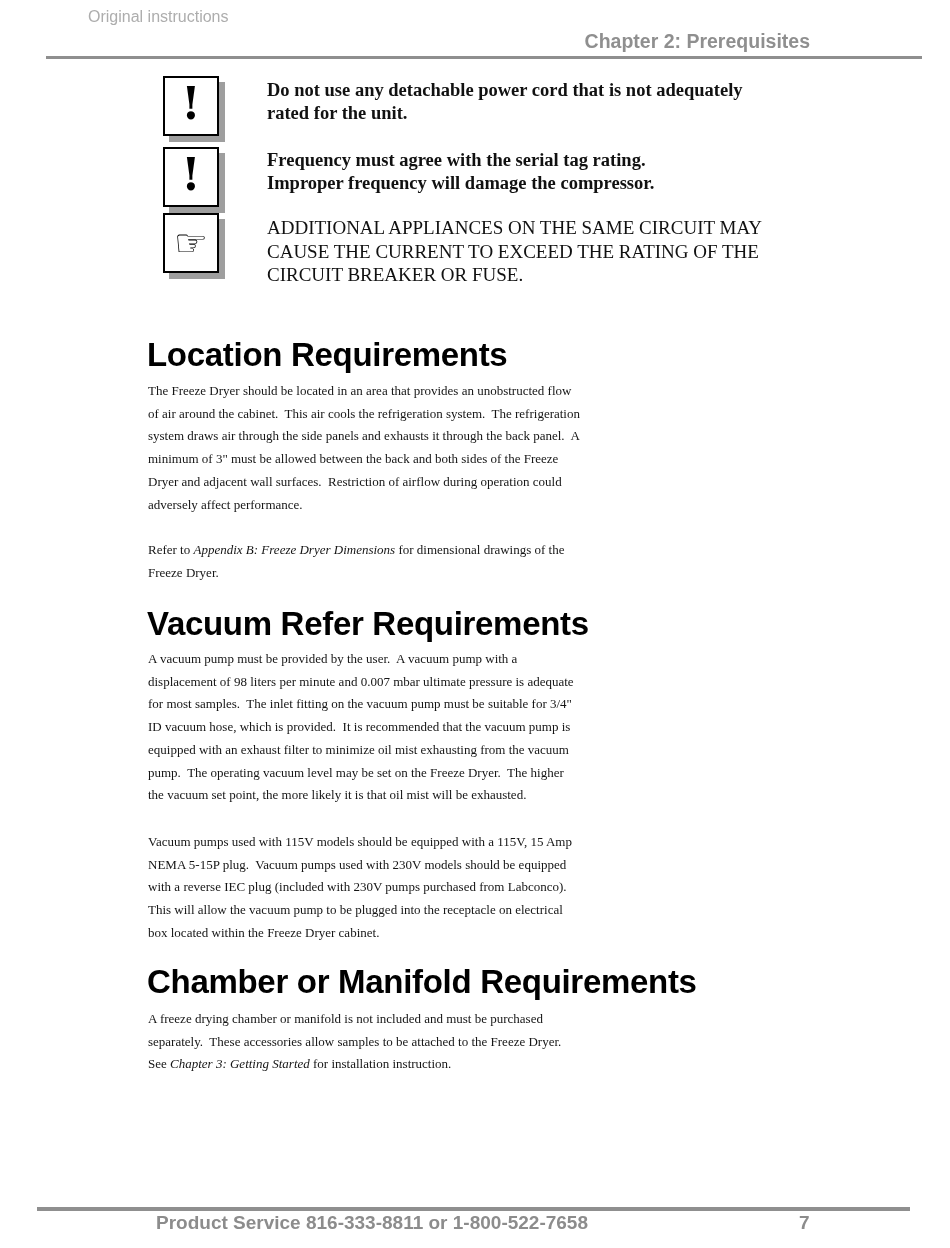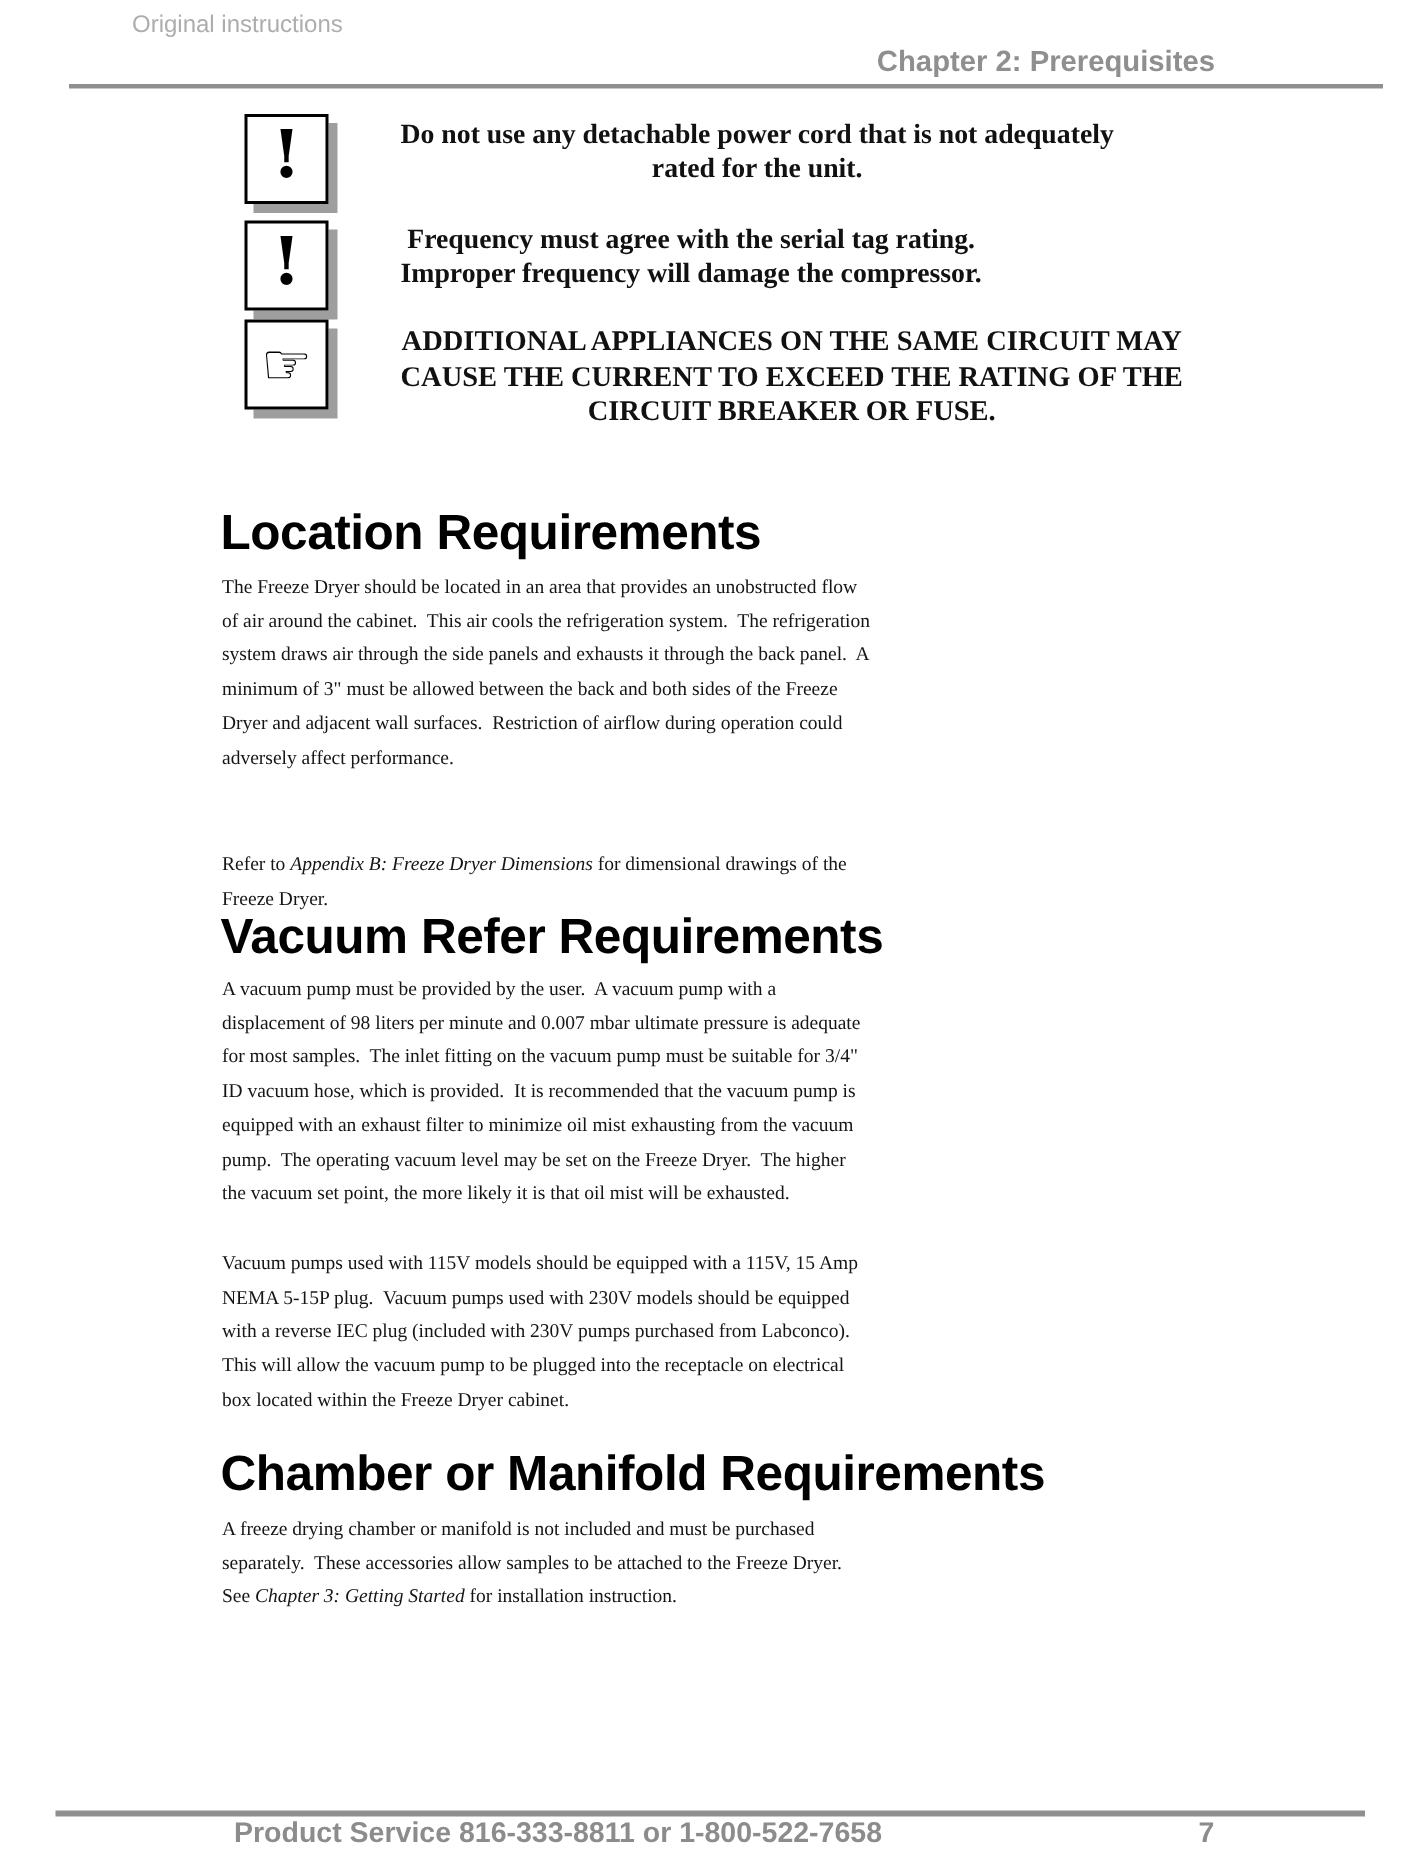--- a/index.html
+++ b/index.html
@@ -26,23 +26,23 @@
   .excl{
     font-family:"DejaVu Serif",serif;font-weight:bold;font-size:44px;line-height:1;
     color:#000;transform:translateY(-2px);
   }
   .hand{
     font-family:"DejaVu Sans",sans-serif;font-size:38px;line-height:1;color:#000;
   }
   
   .note-text{
     position:absolute;left:267px;white-space:pre-wrap;color:#111;
-    font-size:18.5px;line-height:23px;font-weight:bold;text-align:center;
+    font-size:18.5px;line-height:23px;font-weight:bold;
   }
-  .note-text.caps{font-weight:bold;font-size:19px;line-height:23.5px;}
+  .note-text.caps{font-weight:normal;font-size:19px;line-height:23.5px;}
   
   .sec-title{
     position:absolute;left:147px;
     font-family:"Liberation Sans",sans-serif;font-weight:bold;font-size:33px;line-height:38px;
     color:#000;letter-spacing:-0.3px;
   }
   
   .para{
     position:absolute;left:148px;width:700px;
     font-size:13px;line-height:22.7px;white-space:pre-wrap;color:#151515;
@@ -87,21 +87,21 @@
 CAUSE THE CURRENT TO EXCEED THE RATING OF THE
 CIRCUIT BREAKER OR FUSE.</div>
 
   <div class="sec-title" style="top:336px">Location Requirements</div>
   <div class="para" style="top:380px">The Freeze Dryer should be located in an area that provides an unobstructed flow
 of air around the cabinet.  This air cools the refrigeration system.  The refrigeration
 system draws air through the side panels and exhausts it through the back panel.  A
 minimum of 3" must be allowed between the back and both sides of the Freeze
 Dryer and adjacent wall surfaces.  Restriction of airflow during operation could
 adversely affect performance.</div>
-  <div class="para" style="top:565px"><span>Refer to </span><span class="it">Appendix B: Freeze Dryer Dimensions</span><span> for dimensional drawings of the
+  <div class="para" style="top:539px"><span>Refer to </span><span class="it">Appendix B: Freeze Dryer Dimensions</span><span> for dimensional drawings of the
 Freeze Dryer.</span></div>
 
   <div class="sec-title" style="top:605px">Vacuum Refer Requirements</div>
   <div class="para" style="top:648px">A vacuum pump must be provided by the user.  A vacuum pump with a
 displacement of 98 liters per minute and 0.007 mbar ultimate pressure is adequate
 for most samples.  The inlet fitting on the vacuum pump must be suitable for 3/4"
 ID vacuum hose, which is provided.  It is recommended that the vacuum pump is
 equipped with an exhaust filter to minimize oil mist exhausting from the vacuum
 pump.  The operating vacuum level may be set on the Freeze Dryer.  The higher
 the vacuum set point, the more likely it is that oil mist will be exhausted.</div>

